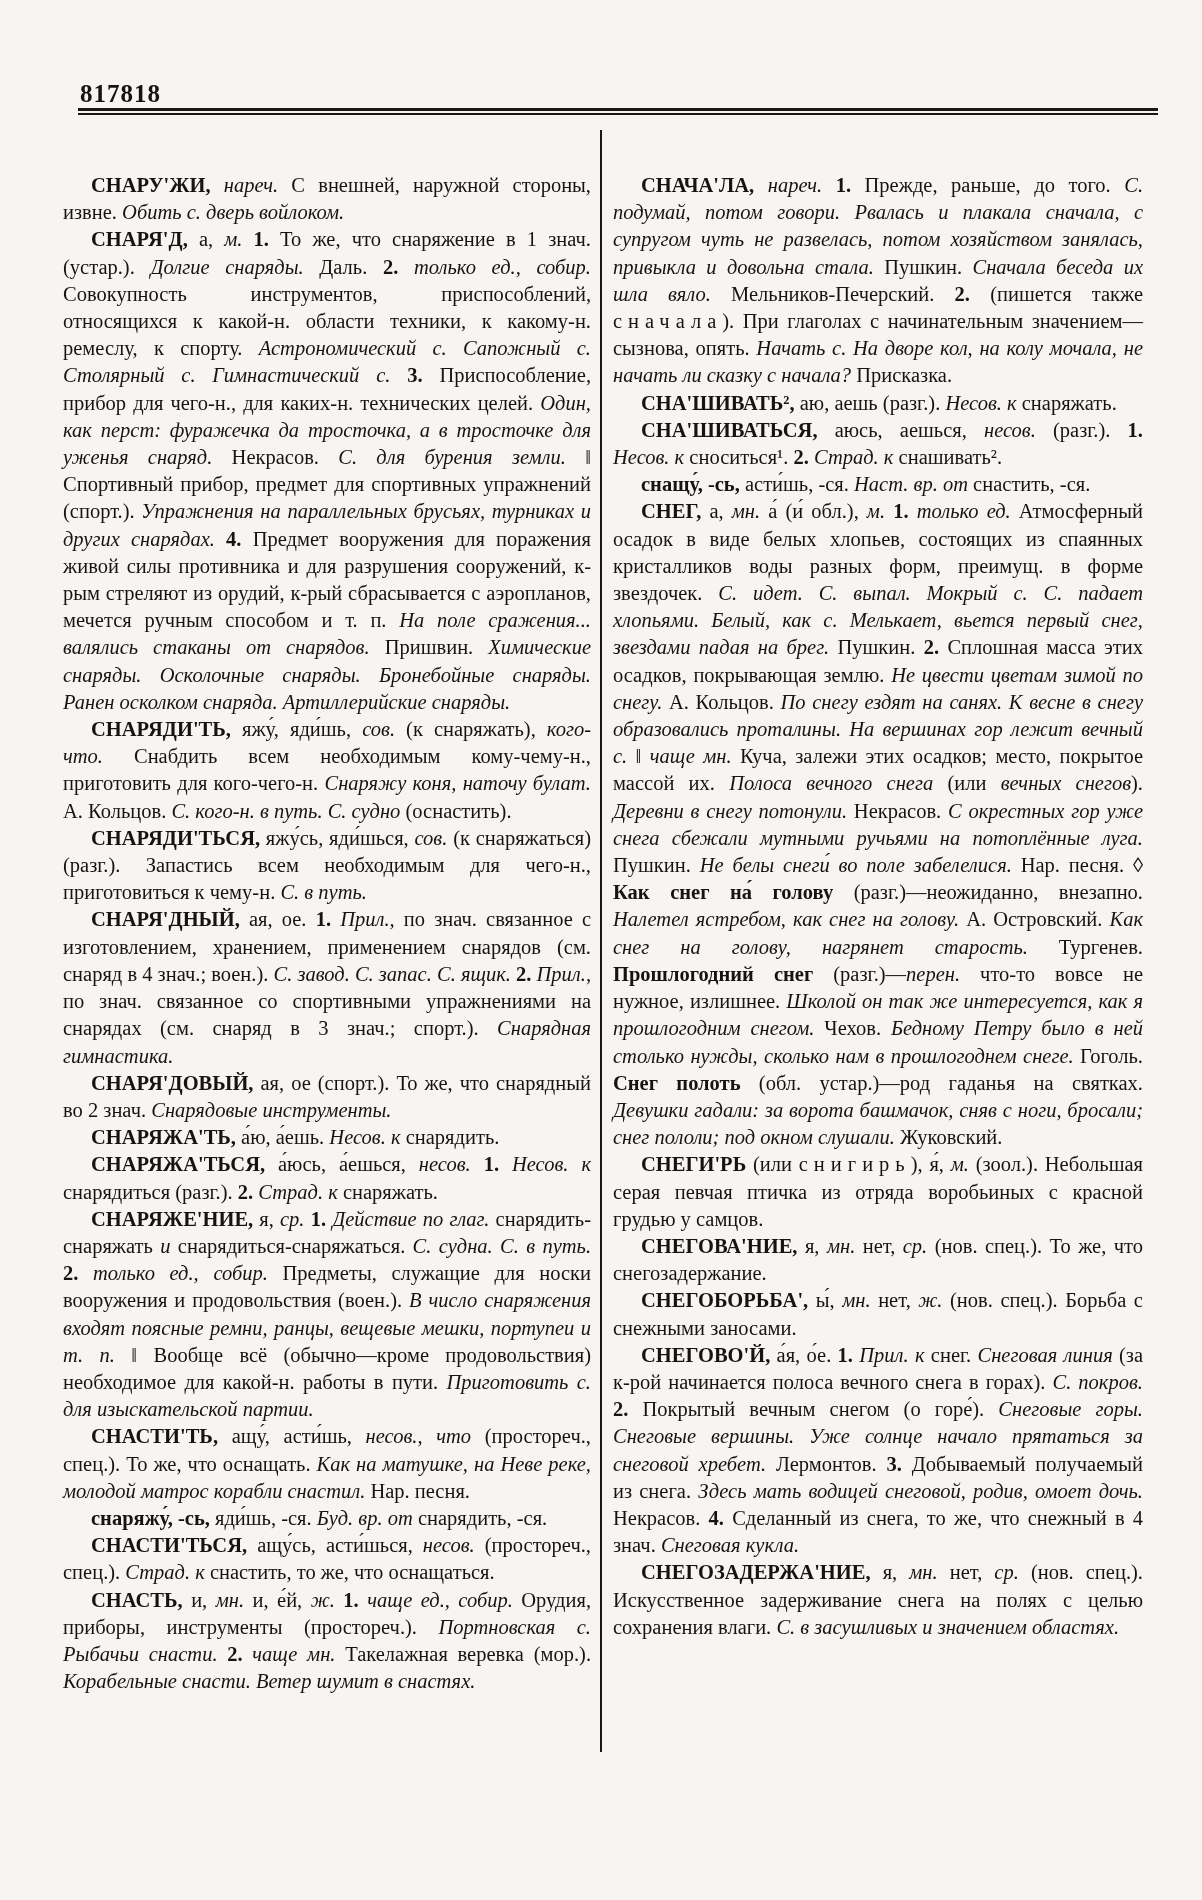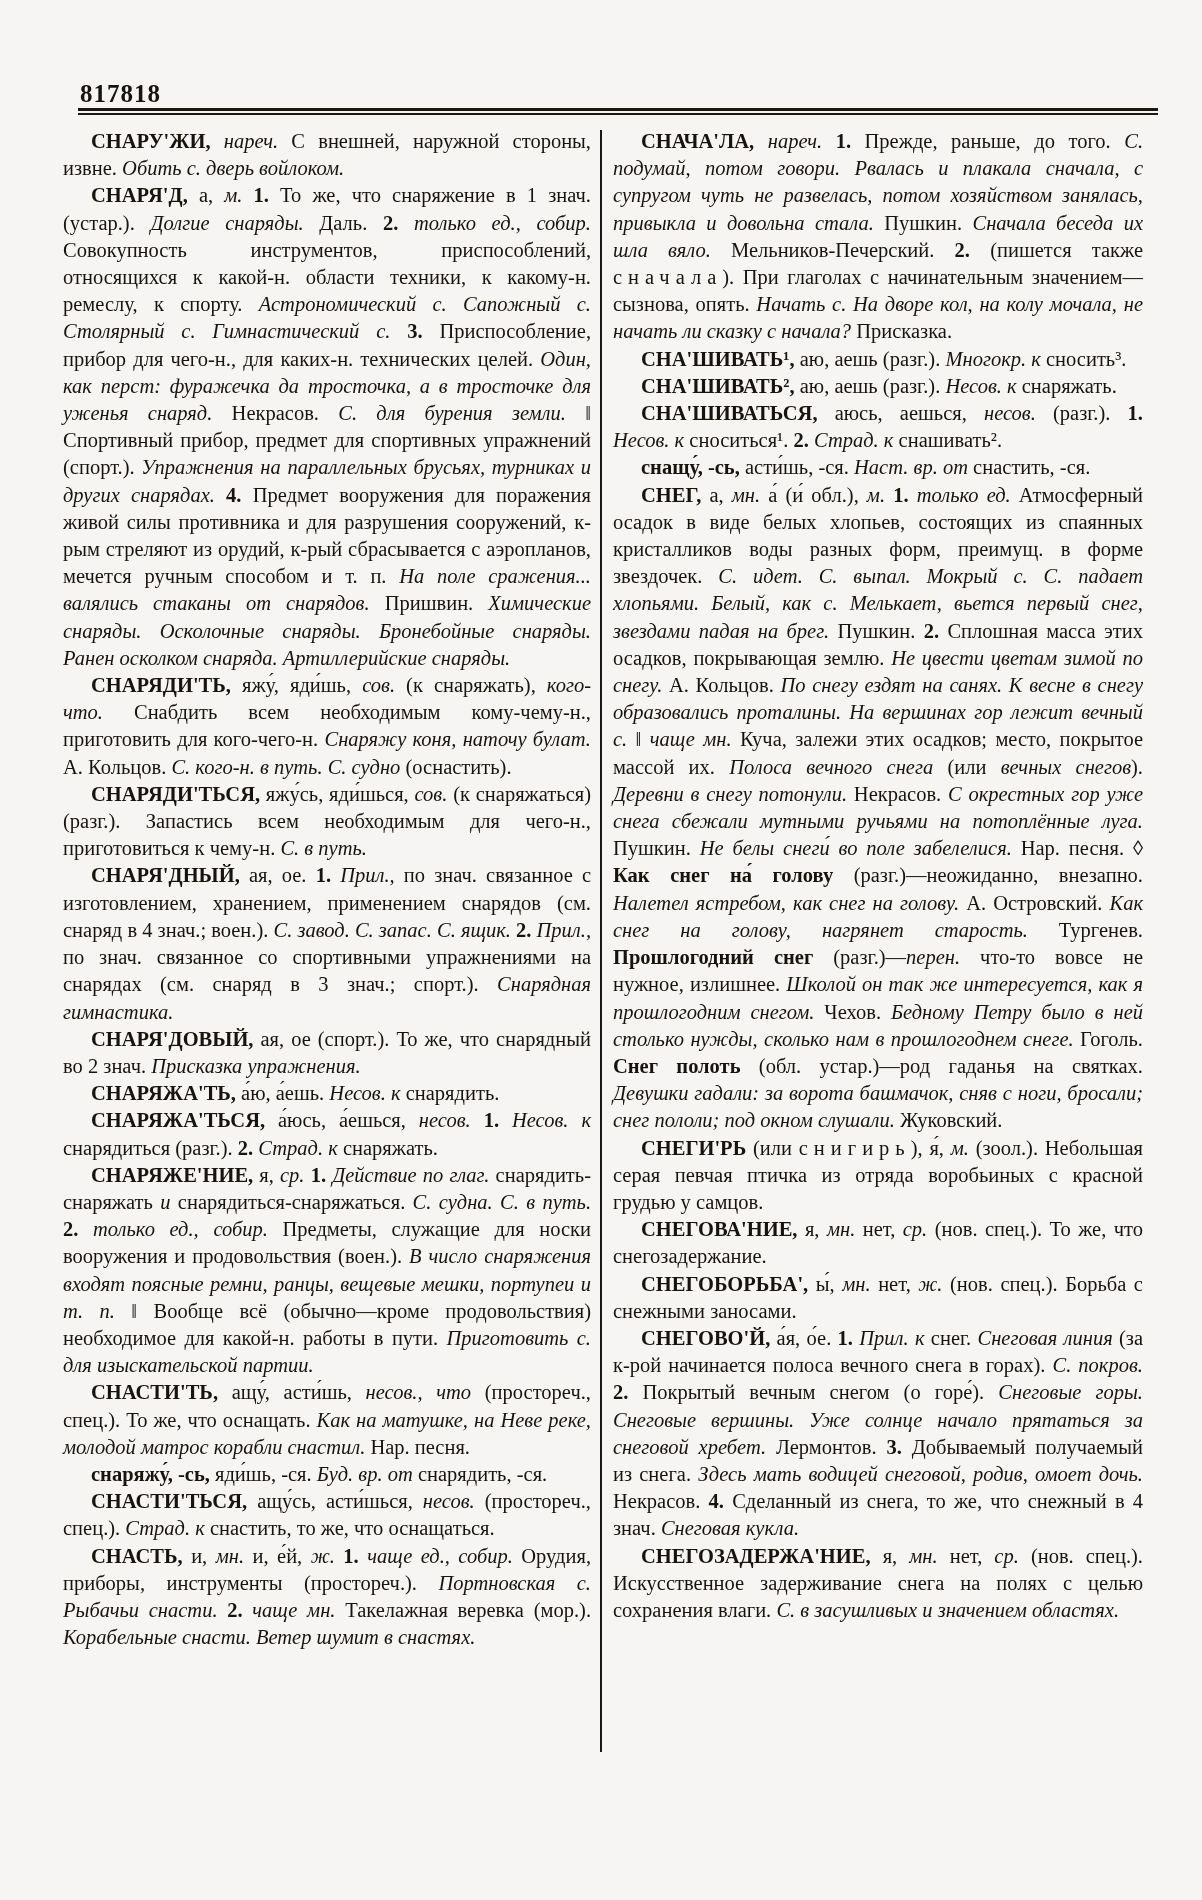--- a/index.html
+++ b/index.html
@@ -34,21 +34,21 @@
     border-top: 3px solid #1b1713;
     border-bottom: 2px solid #1b1713;
   }
   .columns {
     position: absolute;
     top: 128px; left: 63px;
     width: 1080px;
     display: flex;
     align-items: flex-start;
   }
-  .col { width: 528px; }
+  .col { width: 528px; margin-top: 44px; }
   .col.col-right { width: 530px; }
   .col-divider {
     width: 2px; height: 1622px;
     background: #1b1713;
     margin: 2px 11px 0 9px;
     flex: none;
   }
   p.entry {
     margin: 0;
     text-indent: 28px;
@@ -72,33 +72,32 @@
     <span class="page-number">818</span>
   </div>
   <div class="head-rule"></div>
   <div class="columns">
     <div class="col col-left">
         <p class="entry"><span class="r-b">СНАРУ'ЖИ,</span><span class="r-i"> нареч.</span><span class="r-n"> С внешней, наружной стороны, извне.</span><span class="r-i"> Обить с. дверь войлоком.</span></p>
         <p class="entry"><span class="r-b">СНАРЯ'Д,</span><span class="r-n"> а,</span><span class="r-i"> м.</span><span class="r-b"> 1.</span><span class="r-n"> То же, что снаряжение в 1 знач. (устар.).</span><span class="r-i"> Долгие снаряды.</span><span class="r-n"> Даль.</span><span class="r-b"> 2.</span><span class="r-i"> только ед., собир.</span><span class="r-n"> Совокупность инструментов, приспособлений, относящихся к какой-н. области техники, к какому-н. ремеслу, к спорту.</span><span class="r-i"> Астрономический с. Сапожный с. Столярный с. Гимнастический с.</span><span class="r-b"> 3.</span><span class="r-n"> Приспособление, прибор для чего-н., для каких-н. технических целей.</span><span class="r-i"> Один, как перст: фуражечка да тросточка, а в тросточке для уженья снаряд.</span><span class="r-n"> Некрасов.</span><span class="r-i"> С. для бурения земли.</span><span class="r-n"> ‖ Спортивный прибор, предмет для спортивных упражнений (спорт.).</span><span class="r-i"> Упражнения на параллельных брусьях, турниках и других снарядах.</span><span class="r-b"> 4.</span><span class="r-n"> Предмет вооружения для поражения живой силы противника и для разрушения сооружений, к-рым стреляют из орудий, к-рый сбрасывается с аэропланов, мечется ручным способом и т. п.</span><span class="r-i"> На поле сражения... валялись стаканы от снарядов.</span><span class="r-n"> Пришвин.</span><span class="r-i"> Химические снаряды. Осколочные снаряды. Бронебойные снаряды. Ранен осколком снаряда. Артиллерийские снаряды.</span></p>
         <p class="entry"><span class="r-b">СНАРЯДИ'ТЬ,</span><span class="r-n"> яжу́, яди́шь,</span><span class="r-i"> сов.</span><span class="r-n"> (к снаряжать),</span><span class="r-i"> кого-что.</span><span class="r-n"> Снабдить всем необходимым кому-чему-н., приготовить для кого-чего-н.</span><span class="r-i"> Снаряжу коня, наточу булат.</span><span class="r-n"> А. Кольцов.</span><span class="r-i"> С. кого-н. в путь. С. судно</span><span class="r-n"> (оснастить).</span></p>
         <p class="entry"><span class="r-b">СНАРЯДИ'ТЬСЯ,</span><span class="r-n"> яжу́сь, яди́шься,</span><span class="r-i"> сов.</span><span class="r-n"> (к снаряжаться) (разг.). Запастись всем необходимым для чего-н., приготовиться к чему-н.</span><span class="r-i"> С. в путь.</span></p>
         <p class="entry"><span class="r-b">СНАРЯ'ДНЫЙ,</span><span class="r-n"> ая, ое.</span><span class="r-b"> 1.</span><span class="r-i"> Прил.,</span><span class="r-n"> по знач. связанное с изготовлением, хранением, применением снарядов (см. снаряд в 4 знач.; воен.).</span><span class="r-i"> С. завод. С. запас. С. ящик.</span><span class="r-b"> 2.</span><span class="r-i"> Прил.,</span><span class="r-n"> по знач. связанное со спортивными упражнениями на снарядах (см. снаряд в 3 знач.; спорт.).</span><span class="r-i"> Снарядная гимнастика.</span></p>
-        <p class="entry"><span class="r-b">СНАРЯ'ДОВЫЙ,</span><span class="r-n"> ая, ое (спорт.). То же, что снарядный во 2 знач.</span><span class="r-i"> Присказка упражнения.</span></p>
+        <p class="entry"><span class="r-b">СНАРЯ'ДОВЫЙ,</span><span class="r-n"> ая, ое (спорт.). То же, что снарядный во 2 знач.</span><span class="r-i"> Снарядовые инструменты.</span></p>
         <p class="entry"><span class="r-b">СНАРЯЖА'ТЬ,</span><span class="r-n"> а́ю, а́ешь.</span><span class="r-i"> Несов. к</span><span class="r-n"> снарядить.</span></p>
         <p class="entry"><span class="r-b">СНАРЯЖА'ТЬСЯ,</span><span class="r-n"> а́юсь, а́ешься,</span><span class="r-i"> несов.</span><span class="r-b"> 1.</span><span class="r-i"> Несов. к</span><span class="r-n"> снарядиться (разг.).</span><span class="r-b"> 2.</span><span class="r-i"> Страд. к</span><span class="r-n"> снаряжать.</span></p>
         <p class="entry"><span class="r-b">СНАРЯЖЕ'НИЕ,</span><span class="r-n"> я,</span><span class="r-i"> ср.</span><span class="r-b"> 1.</span><span class="r-i"> Действие по глаг.</span><span class="r-n"> снарядить-снаряжать</span><span class="r-i"> и</span><span class="r-n"> снарядиться-снаряжаться.</span><span class="r-i"> С. судна. С. в путь.</span><span class="r-b"> 2.</span><span class="r-i"> только ед., собир.</span><span class="r-n"> Предметы, служащие для носки вооружения и продовольствия (воен.).</span><span class="r-i"> В число снаряжения входят поясные ремни, ранцы, вещевые мешки, портупеи и т. п.</span><span class="r-n"> ‖ Вообще всё (обычно—кроме продовольствия) необходимое для какой-н. работы в пути.</span><span class="r-i"> Приготовить с. для изыскательской партии.</span></p>
         <p class="entry"><span class="r-b">СНАСТИ'ТЬ,</span><span class="r-n"> ащу́, асти́шь,</span><span class="r-i"> несов., что</span><span class="r-n"> (простореч., спец.). То же, что оснащать.</span><span class="r-i"> Как на матушке, на Неве реке, молодой матрос корабли снастил.</span><span class="r-n"> Нар. песня.</span></p>
         <p class="entry"><span class="r-b">снаряжу́, -сь,</span><span class="r-n"> яди́шь, -ся.</span><span class="r-i"> Буд. вр. от</span><span class="r-n"> снарядить, -ся.</span></p>
         <p class="entry"><span class="r-b">СНАСТИ'ТЬСЯ,</span><span class="r-n"> ащу́сь, асти́шься,</span><span class="r-i"> несов.</span><span class="r-n"> (простореч., спец.).</span><span class="r-i"> Страд. к</span><span class="r-n"> снастить, то же, что оснащаться.</span></p>
         <p class="entry"><span class="r-b">СНАСТЬ,</span><span class="r-n"> и,</span><span class="r-i"> мн.</span><span class="r-n"> и, е́й,</span><span class="r-i"> ж.</span><span class="r-b"> 1.</span><span class="r-i"> чаще ед., собир.</span><span class="r-n"> Орудия, приборы, инструменты (простореч.).</span><span class="r-i"> Портновская с. Рыбачьи снасти.</span><span class="r-b"> 2.</span><span class="r-i"> чаще мн.</span><span class="r-n"> Такелажная веревка (мор.).</span><span class="r-i"> Корабельные снасти. Ветер шумит в снастях.</span></p>
       </div>
     <div class="col-divider"></div>
     <div class="col col-right">
         <p class="entry"><span class="r-b">СНАЧА'ЛА,</span><span class="r-i"> нареч.</span><span class="r-b"> 1.</span><span class="r-n"> Прежде, раньше, до того.</span><span class="r-i"> С. подумай, потом говори. Рвалась и плакала сначала, с супругом чуть не развелась, потом хозяйством занялась, привыкла и довольна стала.</span><span class="r-n"> Пушкин.</span><span class="r-i"> Сначала беседа их шла вяло.</span><span class="r-n"> Мельников-Печерский.</span><span class="r-b"> 2.</span><span class="r-n"> (пишется также </span><span class="r-sp">сначала</span><span class="r-n">). При глаголах с начинательным значением—сызнова, опять.</span><span class="r-i"> Начать с. На дворе кол, на колу мочала, не начать ли сказку с начала?</span><span class="r-n"> Присказка.</span></p>
-        <p class="entry"><span class="r-b">СНА'ШИВАТЬ¹,</span><span class="r-n"> аю, аешь (разг.).</span><span class="r-i"> Многокр. к</span><span class="r-n"> сносить³.</span></p>
         <p class="entry"><span class="r-b">СНА'ШИВАТЬ²,</span><span class="r-n"> аю, аешь (разг.).</span><span class="r-i"> Несов. к</span><span class="r-n"> снаряжать.</span></p>
         <p class="entry"><span class="r-b">СНА'ШИВАТЬСЯ,</span><span class="r-n"> аюсь, аешься,</span><span class="r-i"> несов.</span><span class="r-n"> (разг.).</span><span class="r-b"> 1.</span><span class="r-i"> Несов. к</span><span class="r-n"> сноситься¹.</span><span class="r-b"> 2.</span><span class="r-i"> Страд. к</span><span class="r-n"> снашивать².</span></p>
         <p class="entry"><span class="r-b">снащу́, -сь,</span><span class="r-n"> асти́шь, -ся.</span><span class="r-i"> Наст. вр. от</span><span class="r-n"> снастить, -ся.</span></p>
         <p class="entry"><span class="r-b">СНЕГ,</span><span class="r-n"> а,</span><span class="r-i"> мн.</span><span class="r-n"> а́ (и́ обл.),</span><span class="r-i"> м.</span><span class="r-b"> 1.</span><span class="r-i"> только ед.</span><span class="r-n"> Атмосферный осадок в виде белых хлопьев, состоящих из спаянных кристалликов воды разных форм, преимущ. в форме звездочек.</span><span class="r-i"> С. идет. С. выпал. Мокрый с. С. падает хлопьями. Белый, как с. Мелькает, вьется первый снег, звездами падая на брег.</span><span class="r-n"> Пушкин.</span><span class="r-b"> 2.</span><span class="r-n"> Сплошная масса этих осадков, покрывающая землю.</span><span class="r-i"> Не цвести цветам зимой по снегу.</span><span class="r-n"> А. Кольцов.</span><span class="r-i"> По снегу ездят на санях. К весне в снегу образовались проталины. На вершинах гор лежит вечный с.</span><span class="r-n"> ‖ </span><span class="r-i">чаще мн.</span><span class="r-n"> Куча, залежи этих осадков; место, покрытое массой их.</span><span class="r-i"> Полоса вечного снега</span><span class="r-n"> (или</span><span class="r-i"> вечных снегов</span><span class="r-n">).</span><span class="r-i"> Деревни в снегу потонули.</span><span class="r-n"> Некрасов.</span><span class="r-i"> С окрестных гор уже снега сбежали мутными ручьями на потоплённые луга.</span><span class="r-n"> Пушкин.</span><span class="r-i"> Не белы снеги́ во поле забелелися.</span><span class="r-n"> Нар. песня. </span><span class="r-d">◊ </span><span class="r-b">Как снег на́ голову</span><span class="r-n"> (разг.)—неожиданно, внезапно.</span><span class="r-i"> Налетел ястребом, как снег на голову.</span><span class="r-n"> А. Островский.</span><span class="r-i"> Как снег на голову, нагрянет старость.</span><span class="r-n"> Тургенев.</span><span class="r-b"> Прошлогодний снег</span><span class="r-n"> (разг.)—</span><span class="r-i">перен.</span><span class="r-n"> что-то вовсе не нужное, излишнее.</span><span class="r-i"> Школой он так же интересуется, как я прошлогодним снегом.</span><span class="r-n"> Чехов.</span><span class="r-i"> Бедному Петру было в ней столько нужды, сколько нам в прошлогоднем снеге.</span><span class="r-n"> Гоголь.</span><span class="r-b"> Снег полоть</span><span class="r-n"> (обл. устар.)—род гаданья на святках.</span><span class="r-i"> Девушки гадали: за ворота башмачок, сняв с ноги, бросали; снег пололи; под окном слушали.</span><span class="r-n"> Жуковский.</span></p>
         <p class="entry"><span class="r-b">СНЕГИ'РЬ</span><span class="r-n"> (или </span><span class="r-sp">снигирь</span><span class="r-n">), я́,</span><span class="r-i"> м.</span><span class="r-n"> (зоол.). Небольшая серая певчая птичка из отряда воробьиных с красной грудью у самцов.</span></p>
         <p class="entry"><span class="r-b">СНЕГОВА'НИЕ,</span><span class="r-n"> я,</span><span class="r-i"> мн.</span><span class="r-n"> нет,</span><span class="r-i"> ср.</span><span class="r-n"> (нов. спец.). То же, что снегозадержание.</span></p>
         <p class="entry"><span class="r-b">СНЕГОБОРЬБА',</span><span class="r-n"> ы́,</span><span class="r-i"> мн.</span><span class="r-n"> нет,</span><span class="r-i"> ж.</span><span class="r-n"> (нов. спец.). Борьба с снежными заносами.</span></p>
         <p class="entry"><span class="r-b">СНЕГОВО'Й,</span><span class="r-n"> а́я, о́е.</span><span class="r-b"> 1.</span><span class="r-i"> Прил. к</span><span class="r-n"> снег.</span><span class="r-i"> Снеговая линия</span><span class="r-n"> (за к-рой начинается полоса вечного снега в горах).</span><span class="r-i"> С. покров.</span><span class="r-b"> 2.</span><span class="r-n"> Покрытый вечным снегом (о горе́).</span><span class="r-i"> Снеговые горы. Снеговые вершины. Уже солнце начало прятаться за снеговой хребет.</span><span class="r-n"> Лермонтов.</span><span class="r-b"> 3.</span><span class="r-n"> Добываемый получаемый из снега.</span><span class="r-i"> Здесь мать водицей снеговой, родив, омоет дочь.</span><span class="r-n"> Некрасов.</span><span class="r-b"> 4.</span><span class="r-n"> Сделанный из снега, то же, что снежный в 4 знач.</span><span class="r-i"> Снеговая кукла.</span></p>
         <p class="entry"><span class="r-b">СНЕГОЗАДЕРЖА'НИЕ,</span><span class="r-n"> я,</span><span class="r-i"> мн.</span><span class="r-n"> нет,</span><span class="r-i"> ср.</span><span class="r-n"> (нов. спец.). Искусственное задерживание снега на полях с целью сохранения влаги.</span><span class="r-i"> С. в засушливых и значением областях.</span></p>
       </div>

